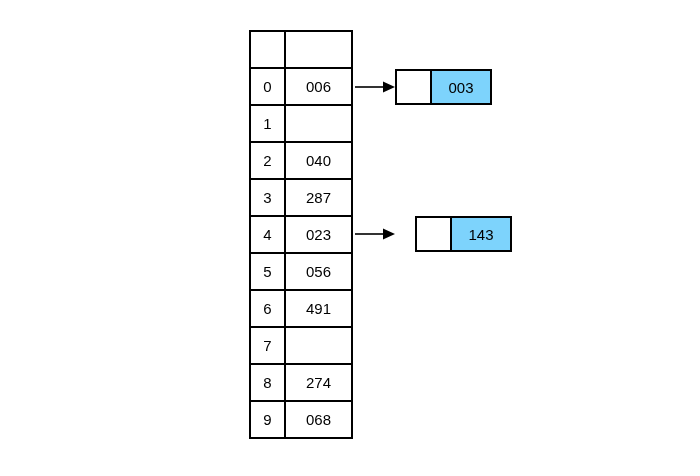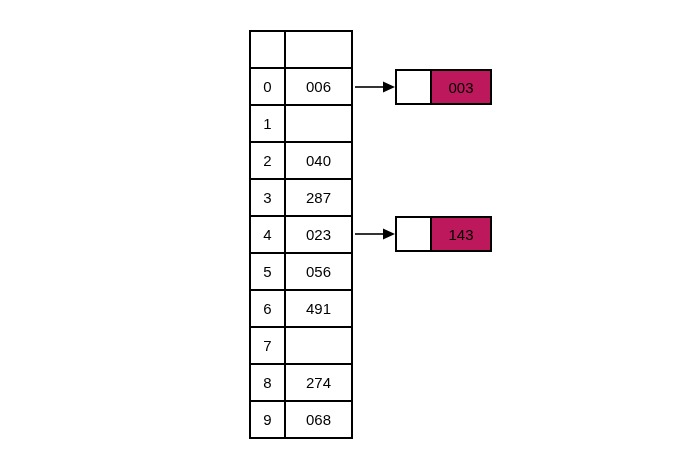--- a/index.html
+++ b/index.html
@@ -42,28 +42,28 @@
     width: 35px;
     box-sizing: border-box;
     border: 2px solid #000000;
     border-right: none;
     background: #ffffff;
   }
   .node .nval {
     flex: 1;
     box-sizing: border-box;
     border: 2px solid #000000;
-    background: #be185d;
+    background: #7dd3fc;
     display: flex;
     align-items: center;
     justify-content: center;
     font-size: 15px;
   }
   .node-a { top: 69px; }
-  .node-b { top: 216px; }
+  .node-b { top: 216px; margin-left: 20px; }
 
   .arrow { position: absolute; left: 355px; width: 40px; height: 16px; }
   .arrow-a { top: 79px; }
   .arrow-b { top: 226px; }
 </style>
 </head>
 <body>
 
 <div class="canvas">
 

